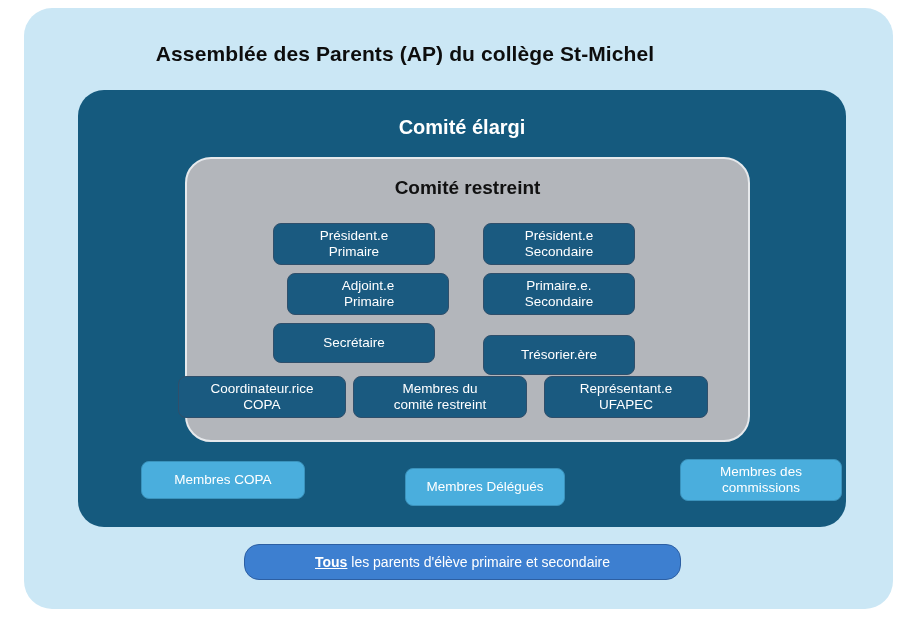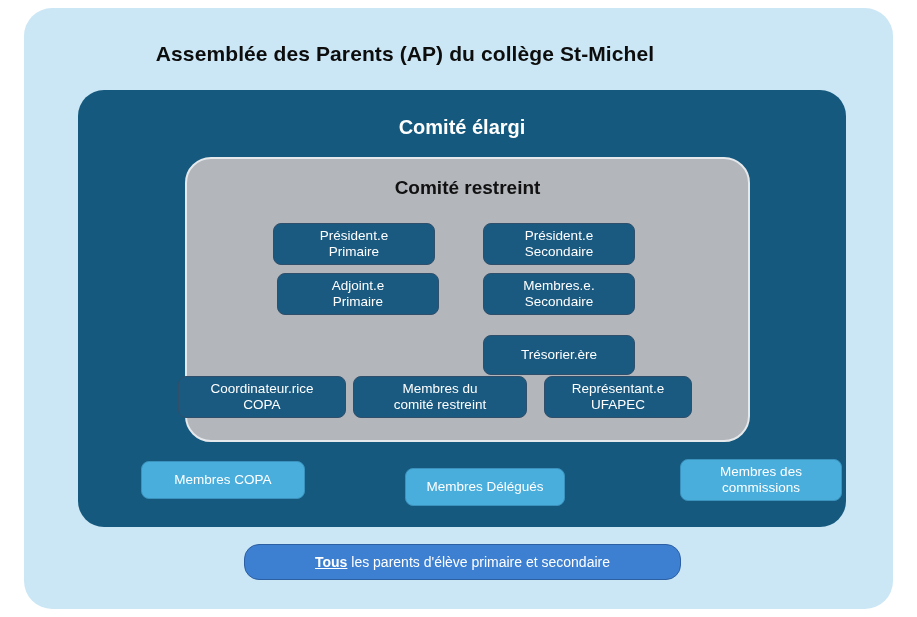--- a/index.html
+++ b/index.html
@@ -154,36 +154,37 @@
       <div class="restreint-panel">
 
         <div class="restreint-title">Comité restreint</div>
 
         <div class="dark-box two-line" style="left:86px; top:64px; width:162px; height:42px;">Président.e
 Primaire</div>
 
         <div class="dark-box two-line" style="left:296px; top:64px; width:152px; height:42px;">Président.e
 Secondaire</div>
 
-        <div class="dark-box two-line" style="left:90px; top:114px; width:162px; height:42px;">Adjoint.e
+        <div class="dark-box two-line" style="left:100px; top:114px; width:162px; height:42px;text-align:right;">Adjoint.e
 Primaire</div>
 
-        <div class="dark-box two-line" style="left:296px; top:114px; width:152px; height:42px;">Membres.e.
+        <div class="dark-box two-line" style="left:296px; top:114px; width:152px; height:42px;">Primaire.e.
 Secondaire</div>
 
+        <div class="dark-box" style="left:86px; top:164px; width:162px; height:40px;">Secrétaire</div>
 
         <div class="dark-box" style="left:296px; top:176px; width:152px; height:40px;">Trésorier.ère</div>
 
         <div class="dark-box two-line" style="left:-9px; top:217px; width:168px; height:42px;">Coordinateur.rice
 COPA</div>
 
         <div class="dark-box two-line" style="left:166px; top:217px; width:174px; height:42px;">Membres du
 comité restreint</div>
 
-        <div class="dark-box two-line" style="left:357px; top:217px; width:148px; height:42px;">Représentant.e
+        <div class="dark-box two-line" style="left:357px; top:217px; width:164px; height:42px;">Représentant.e
 UFAPEC</div>
 
       </div>
 
       <div class="light-box" style="left:63px; top:371px; width:164px; height:38px;">Membres COPA</div>
 
       <div class="light-box" style="left:327px; top:378px; width:160px; height:38px;">Membres Délégués</div>
 
       <div class="light-box two-line" style="left:602px; top:369px; width:162px; height:42px;">Membres des
 commissions</div>

